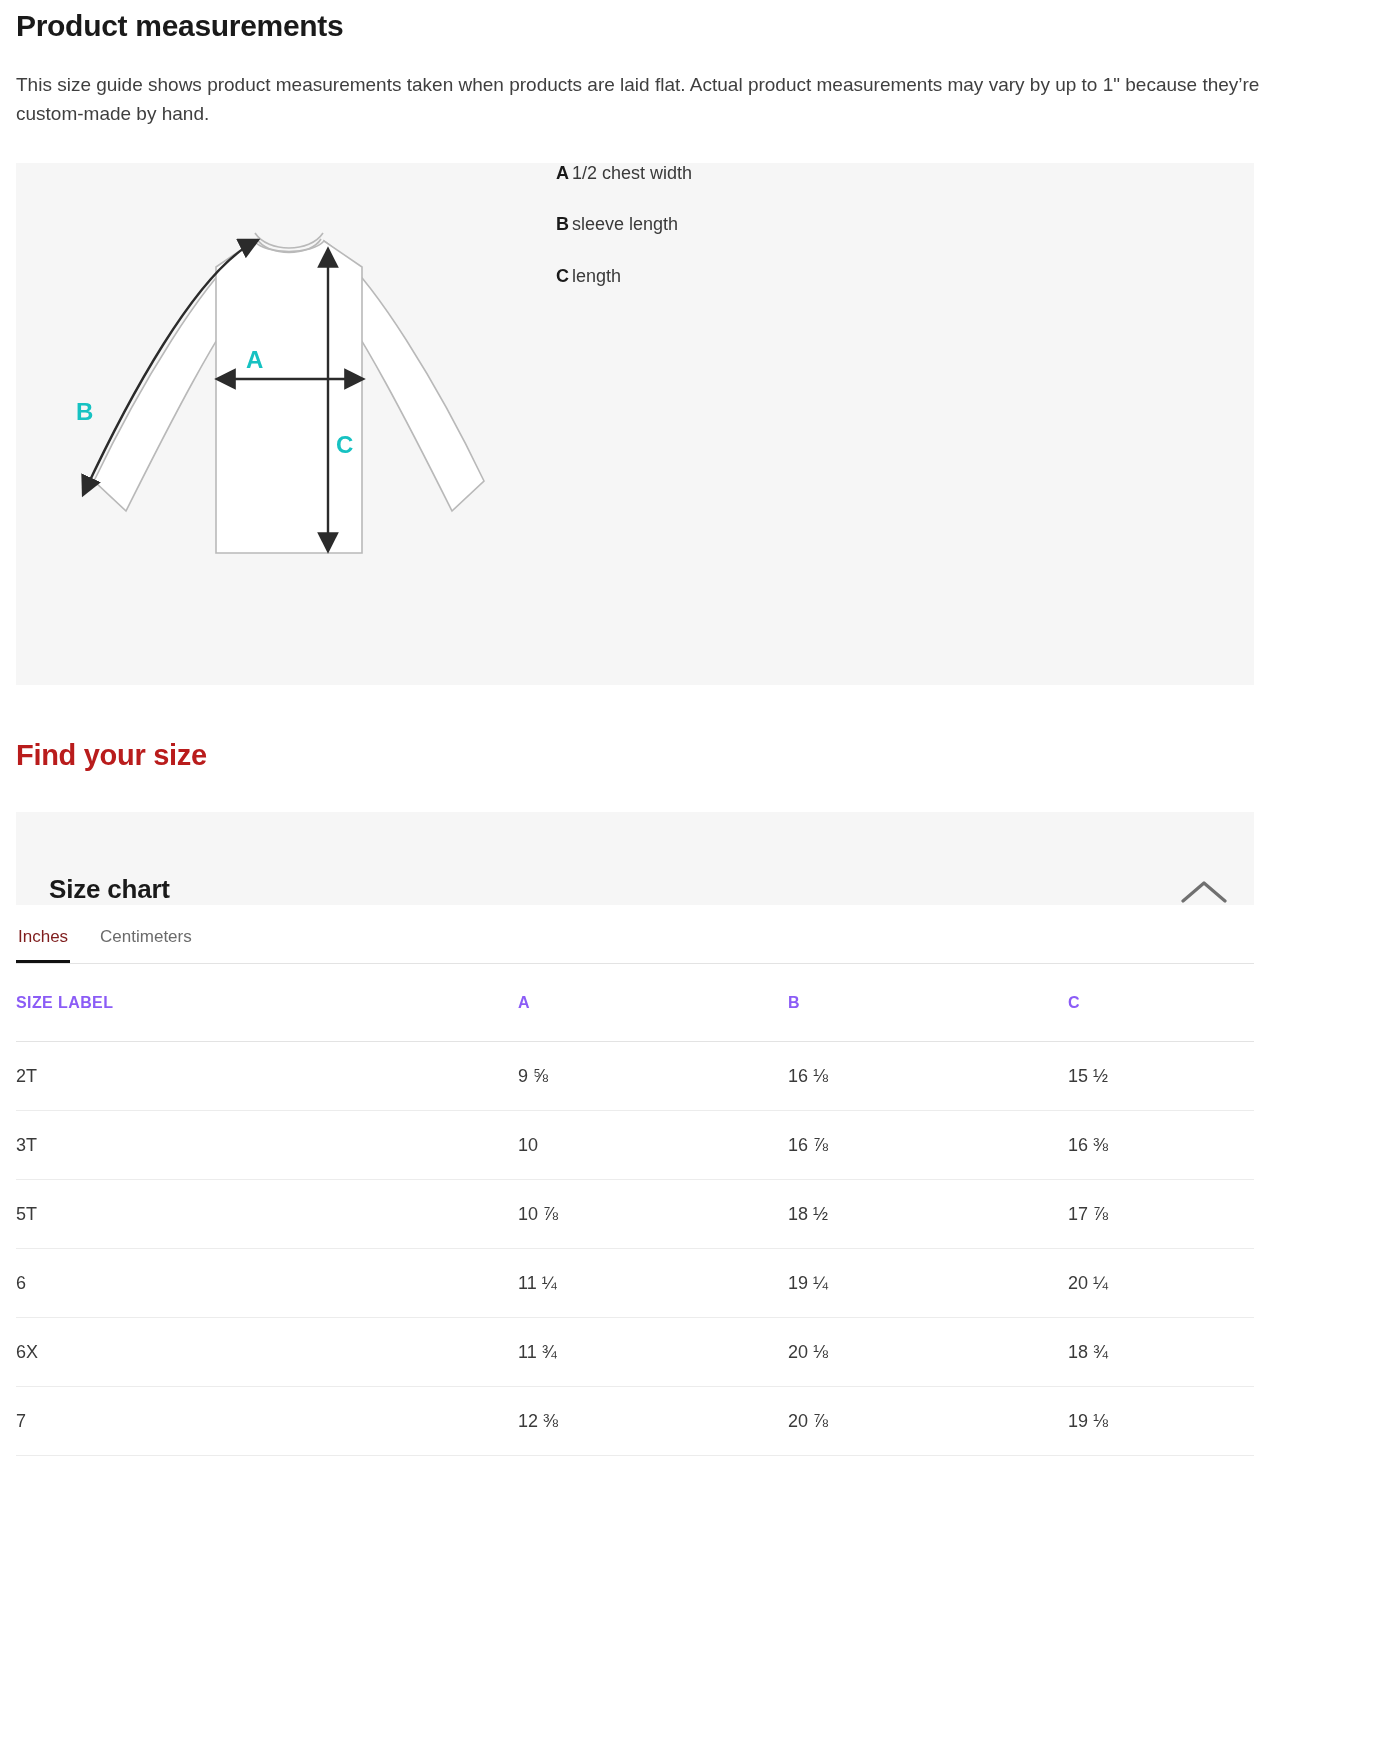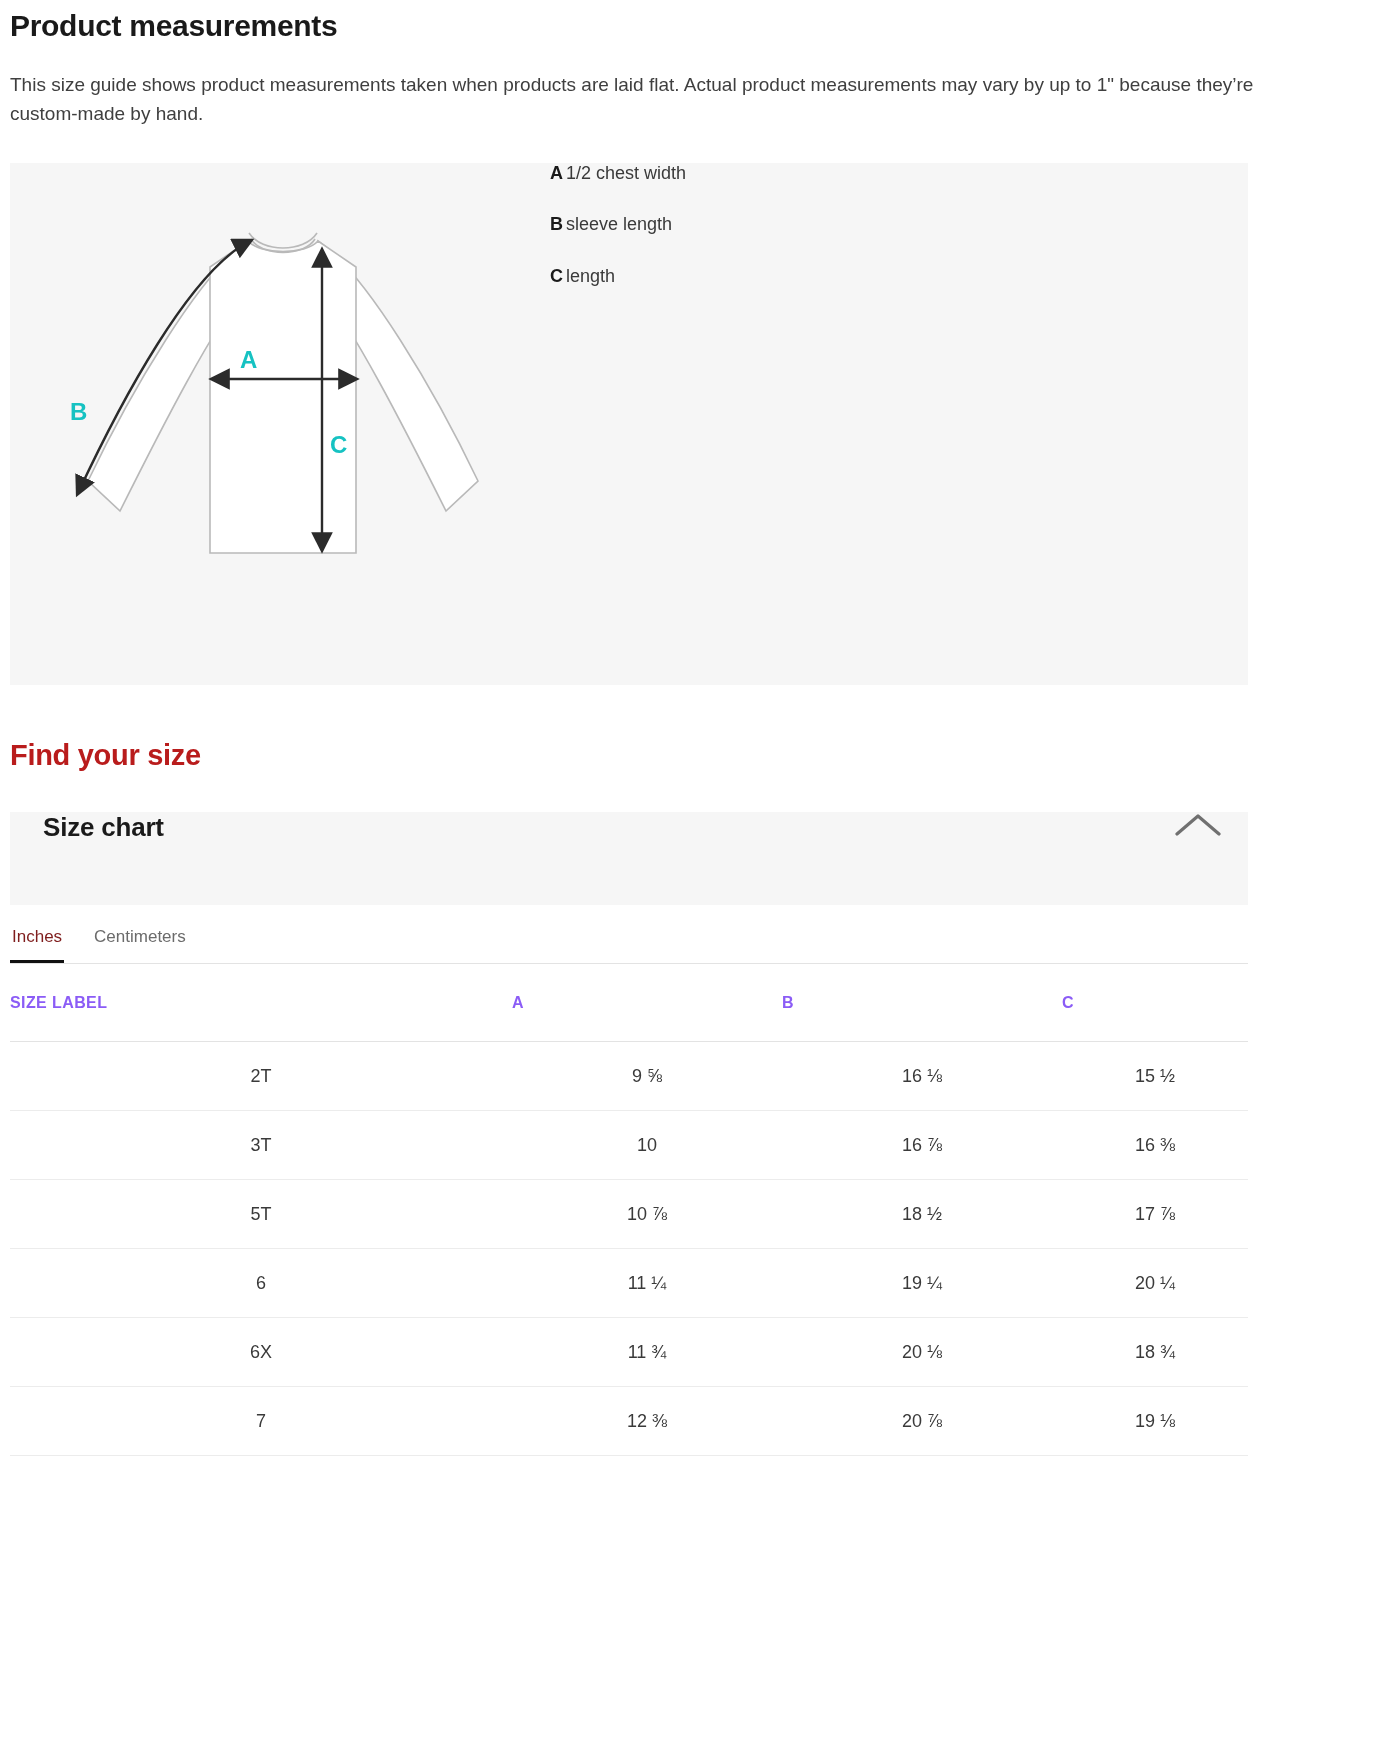--- a/index.html
+++ b/index.html
@@ -10,21 +10,21 @@
   }
   body {
     width: 1392px;
     min-height: 1752px;
     font-family: "Liberation Sans", sans-serif;
     color: #222222;
     -webkit-font-smoothing: antialiased;
   }
   .page {
     width: 1392px;
-    padding: 0 10px;
+    padding: 0 16px;
   }
   h1.section-title {
     font-size: 30px;
     font-weight: bold;
     letter-spacing: -0.3px;
     margin: 8px 0 0 0;
     color: #1a1a1a;
     line-height: 1.2;
   }
   p.section-desc {
@@ -72,21 +72,21 @@
     color: #b91c1c;
   }
   .chart-card {
     margin-top: 40px;
     width: 1238px;
   }
   .chart-header {
     background: #f6f6f6;
     height: 93px;
     display: flex;
-    align-items: flex-start;
+    align-items: flex-end;
     justify-content: space-between;
     padding: 0 27px 0 33px;
     cursor: pointer;
   }
   .chart-header h3 {
     font-size: 26px;
     font-weight: bold;
     margin: 0;
     color: #1a1a1a;
     letter-spacing: -0.2px;
@@ -126,21 +126,21 @@
   table.size-table th {
     text-align: left;
     font-size: 16px;
     font-weight: bold;
     color: #8b5cf6;
     letter-spacing: 0.4px;
     padding: 30px 0 29px 0;
     border-bottom: 1px solid #e3e3e3;
   }
   table.size-table td {
-    text-align: center;
+    text-align: left;
     font-size: 18px;
     color: #3a3a3a;
     padding: 24px 0 23px 0;
     border-bottom: 1px solid #ececec;
   }
   col.c-label { width: 502px; }
   col.c-a { width: 270px; }
   col.c-b { width: 280px; }
   col.c-c { width: auto; }
 </style>

